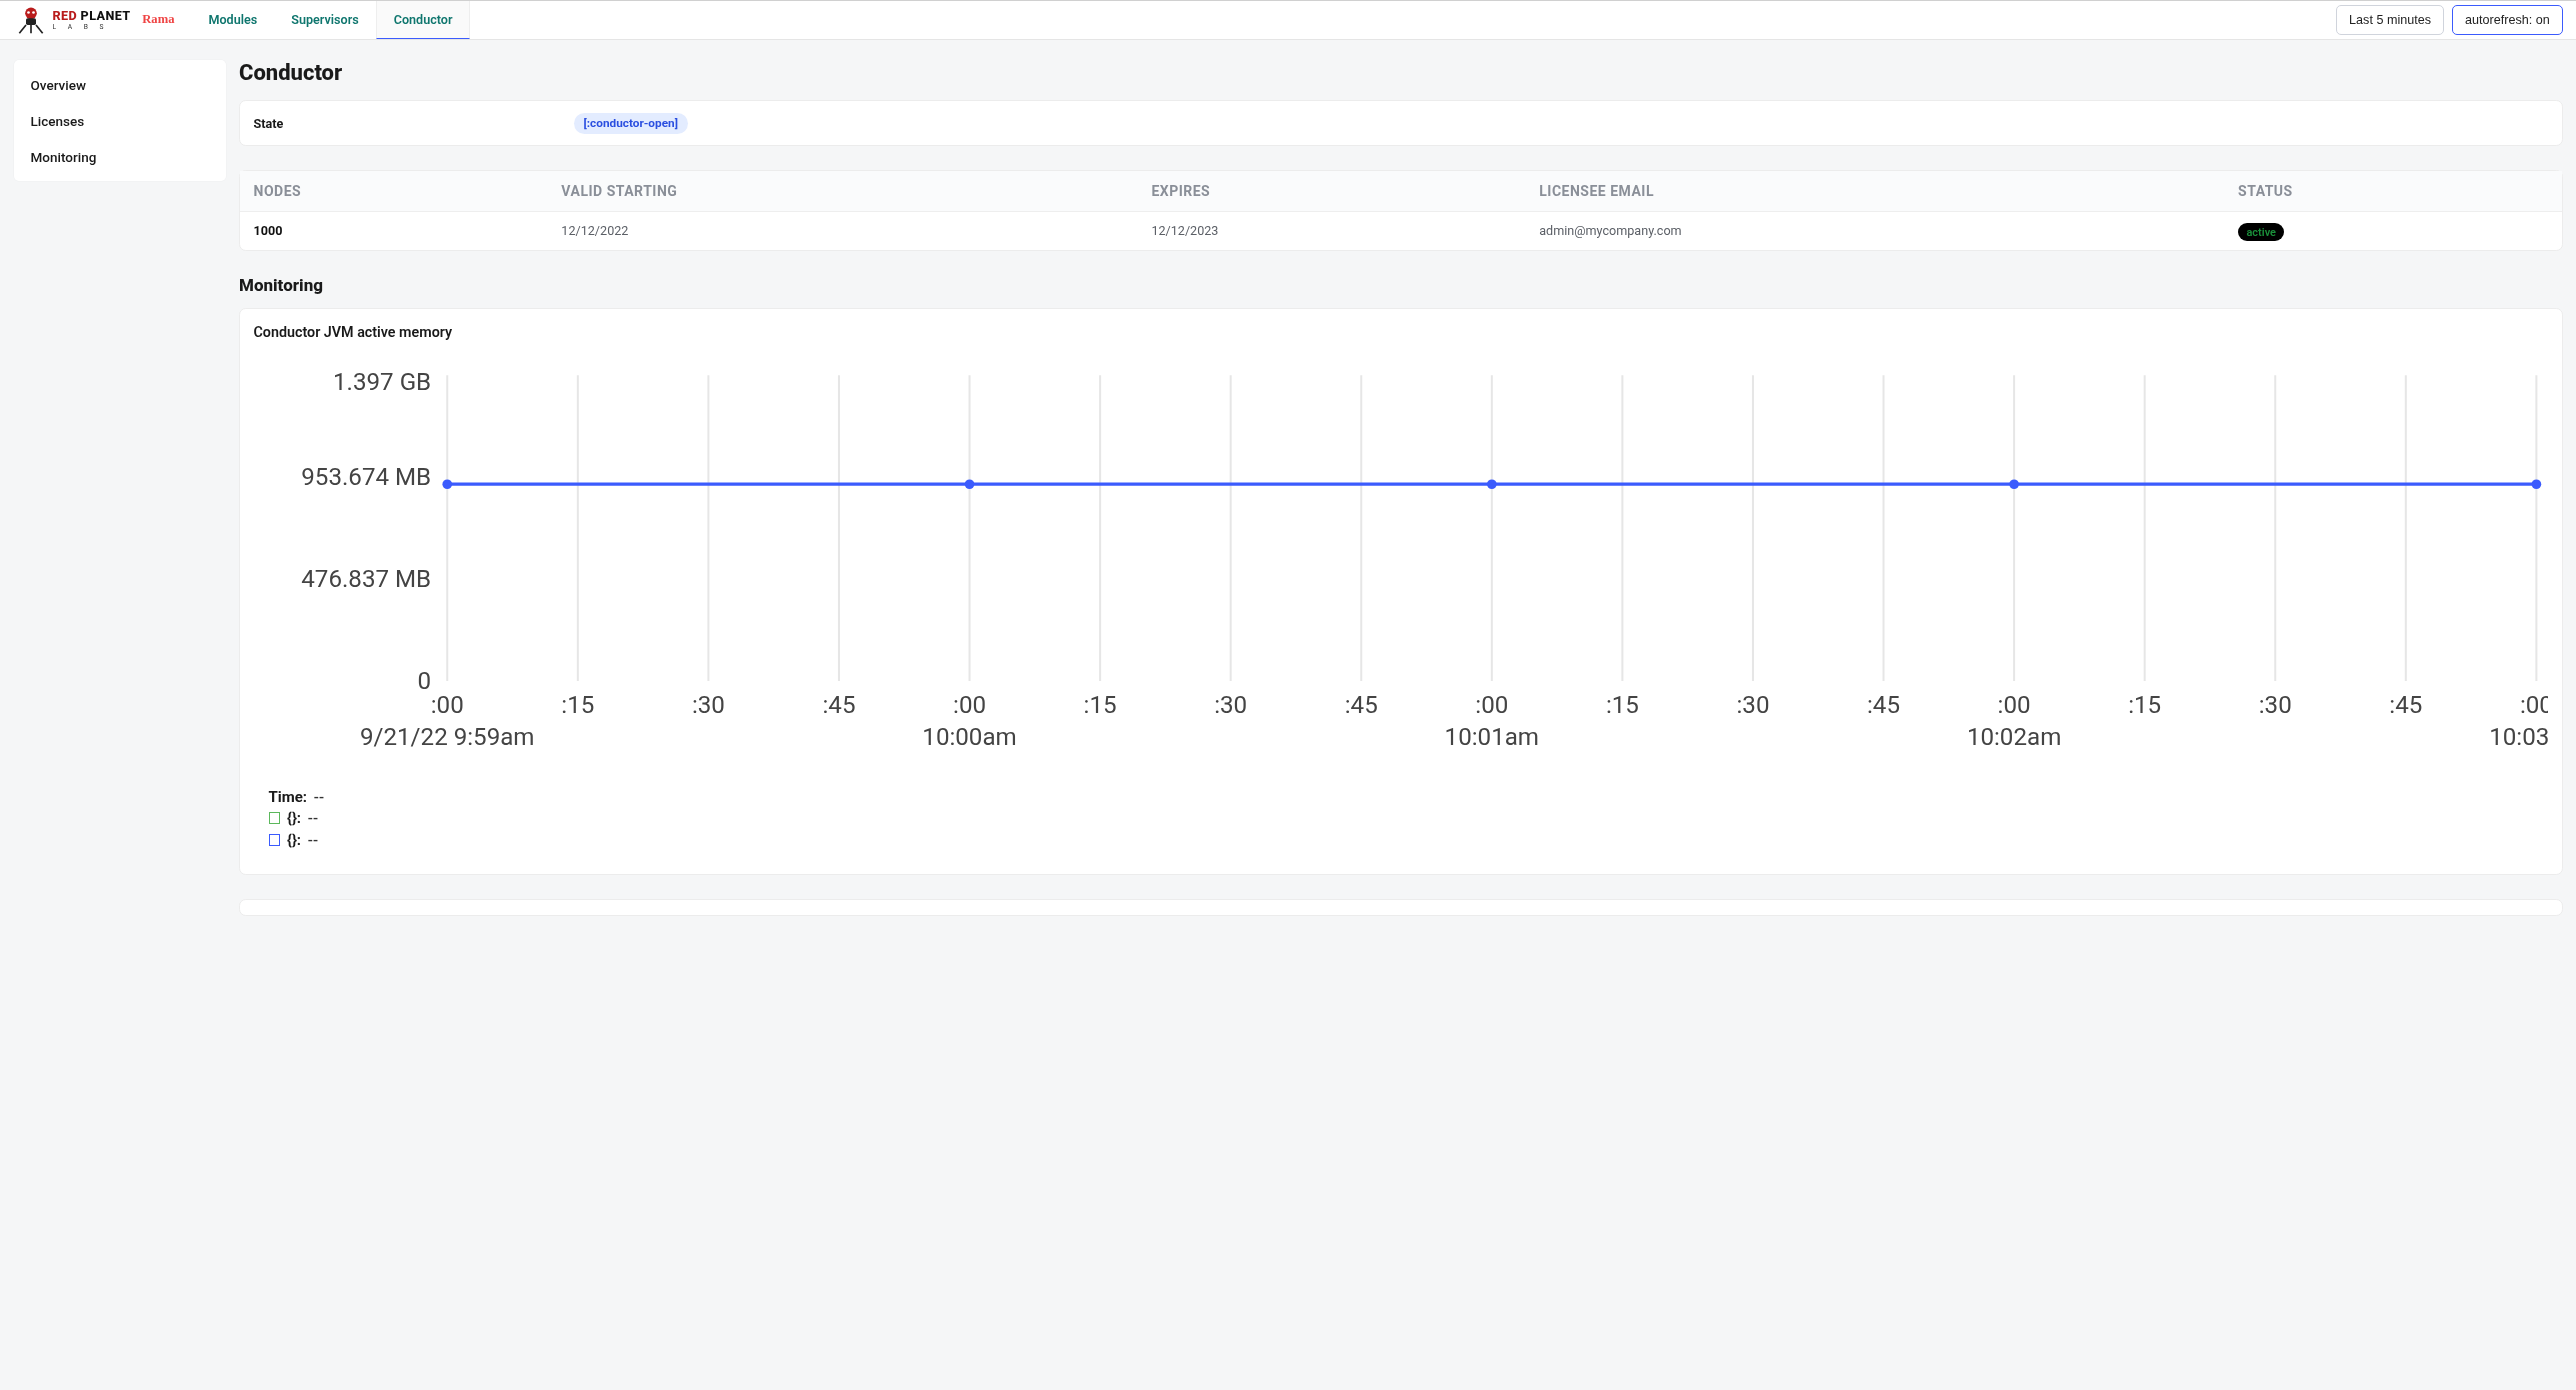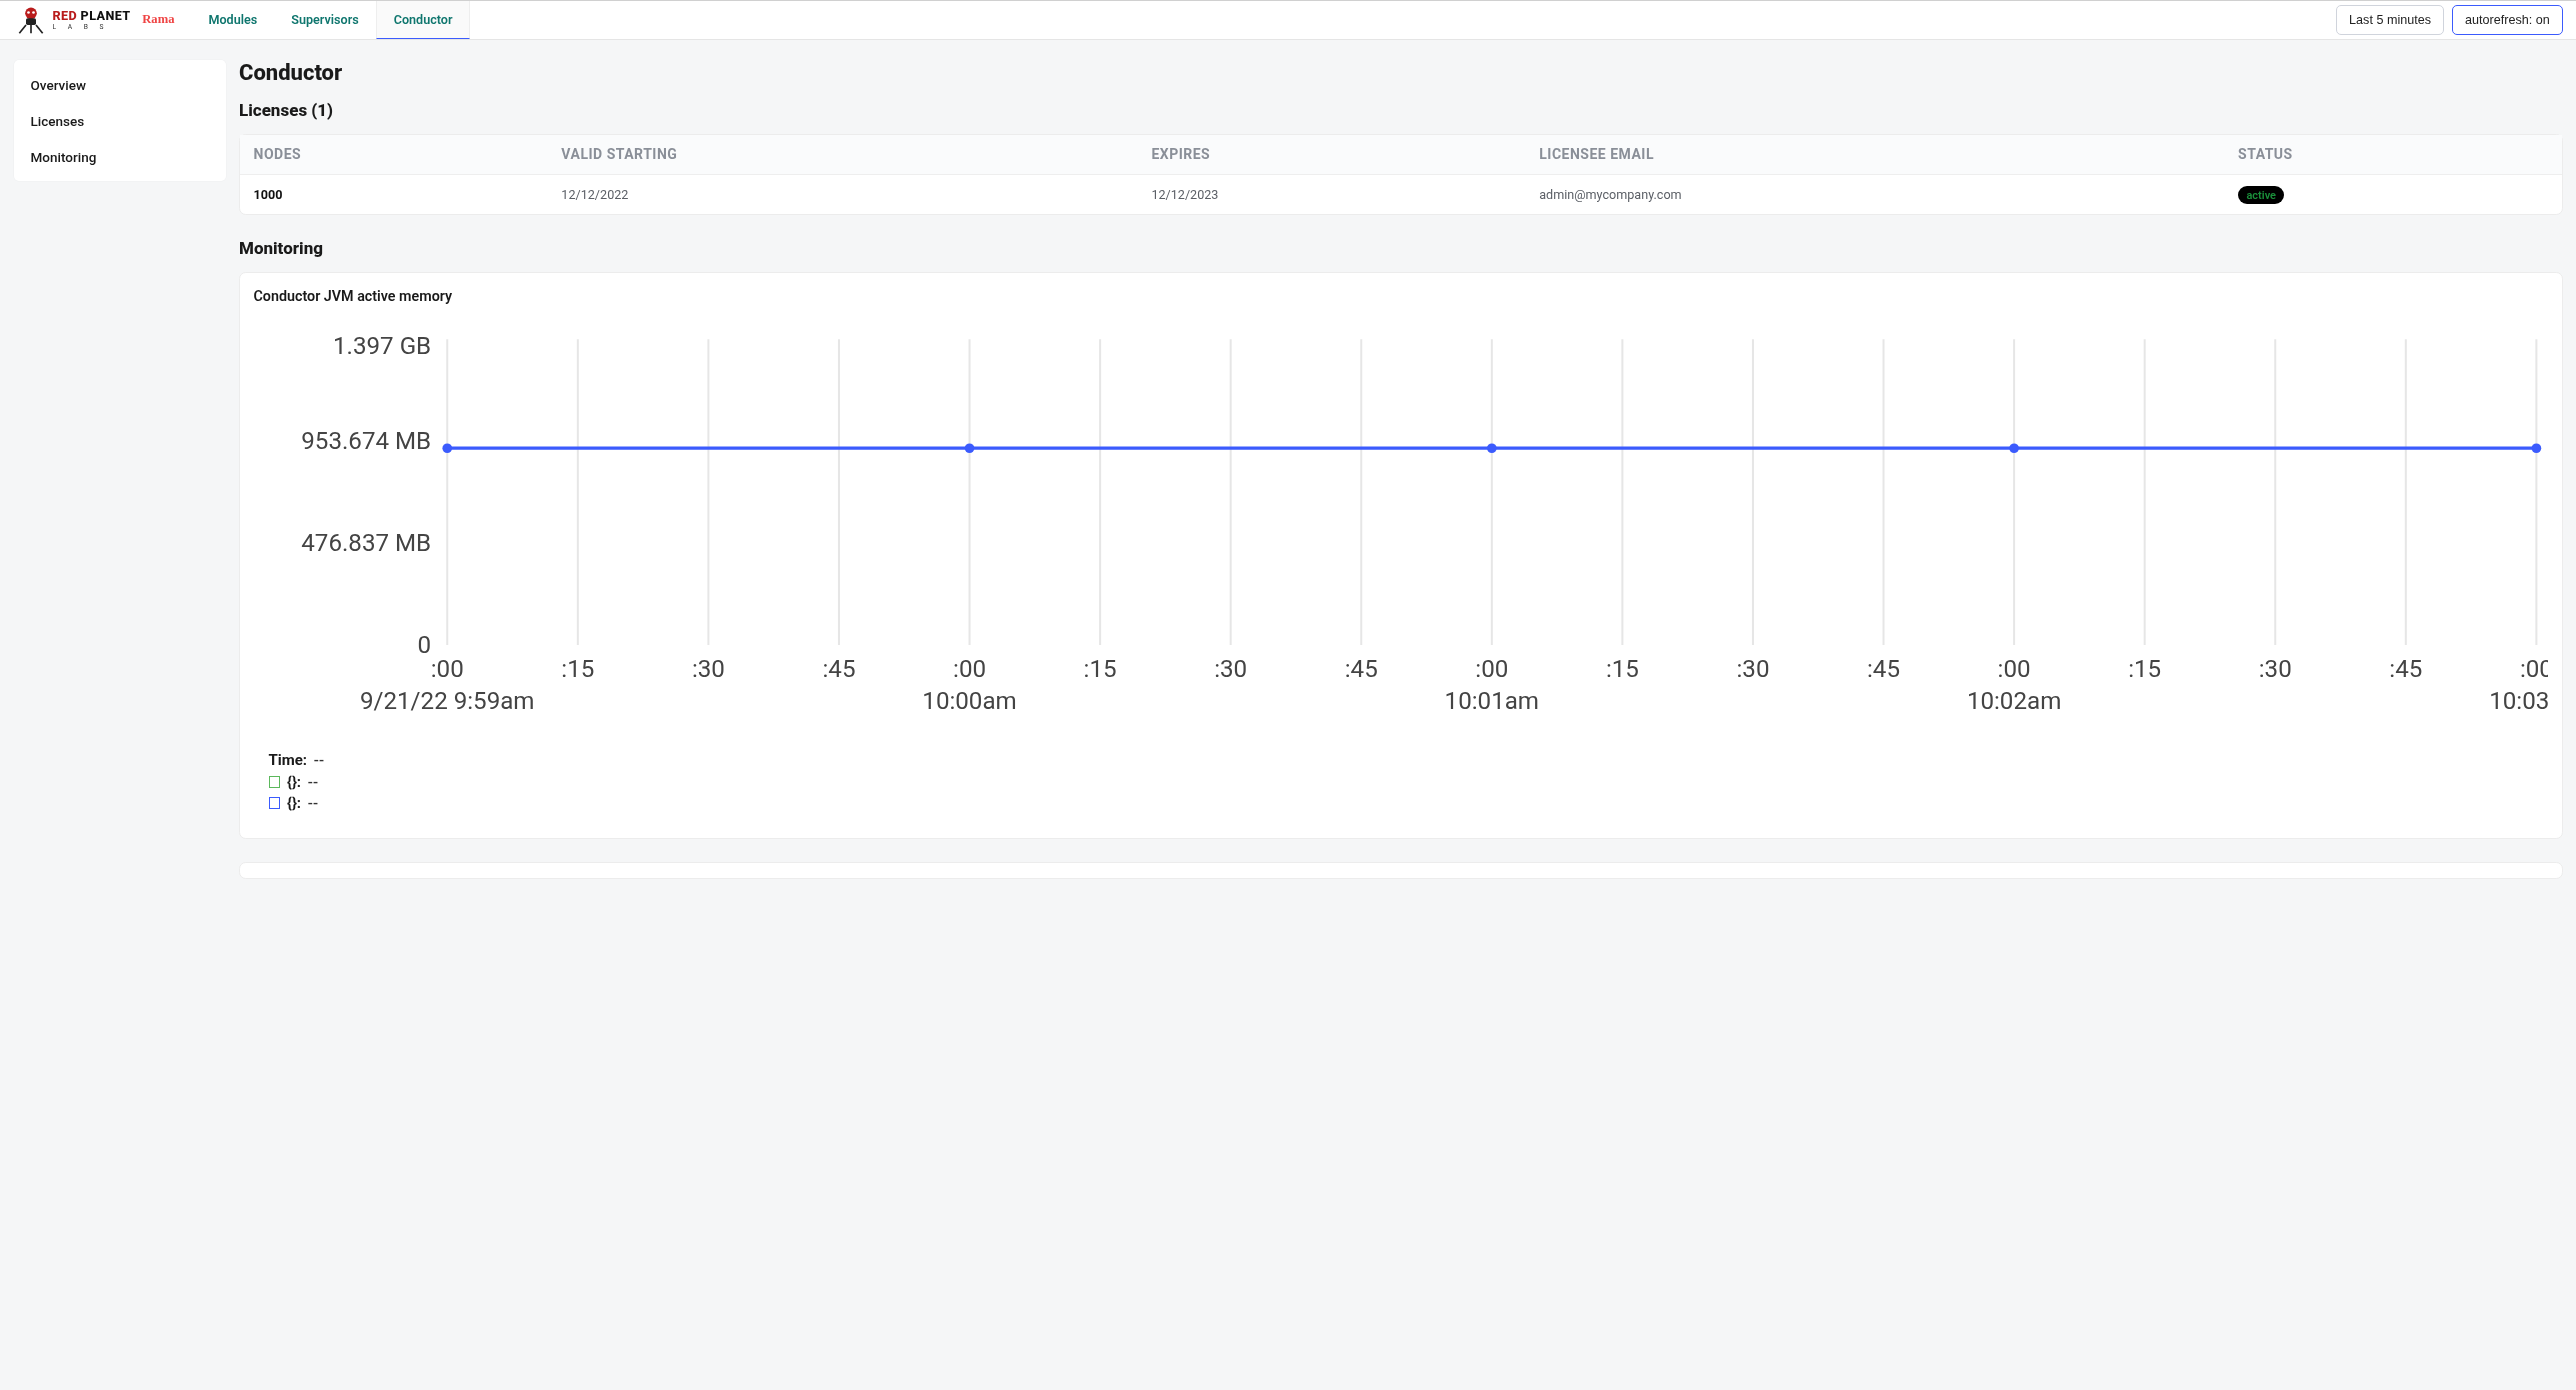--- a/index.html
+++ b/index.html
@@ -227,22 +227,25 @@
   <div class="sidebar">
     <div class="side-item">Overview</div>
     <div class="side-item">Licenses</div>
     <div class="side-item">Monitoring</div>
   </div>
 
   <div class="main">
 
     <h1 class="page-title">Conductor</h1>
 
-
-    <h2 class="section-title">Licenses (1)</h2>
+    <div class="card state-card">
+      <div class="state-label">State</div>
+      <div class="state-pill">[:conductor-open]</div>
+    </div>
+
 
     <div class="card">
       <table class="lic">
         <thead>
           <tr>
             <th>NODES</th>
             <th>VALID STARTING</th>
             <th>EXPIRES</th>
             <th>LICENSEE EMAIL</th>
             <th>STATUS</th>

